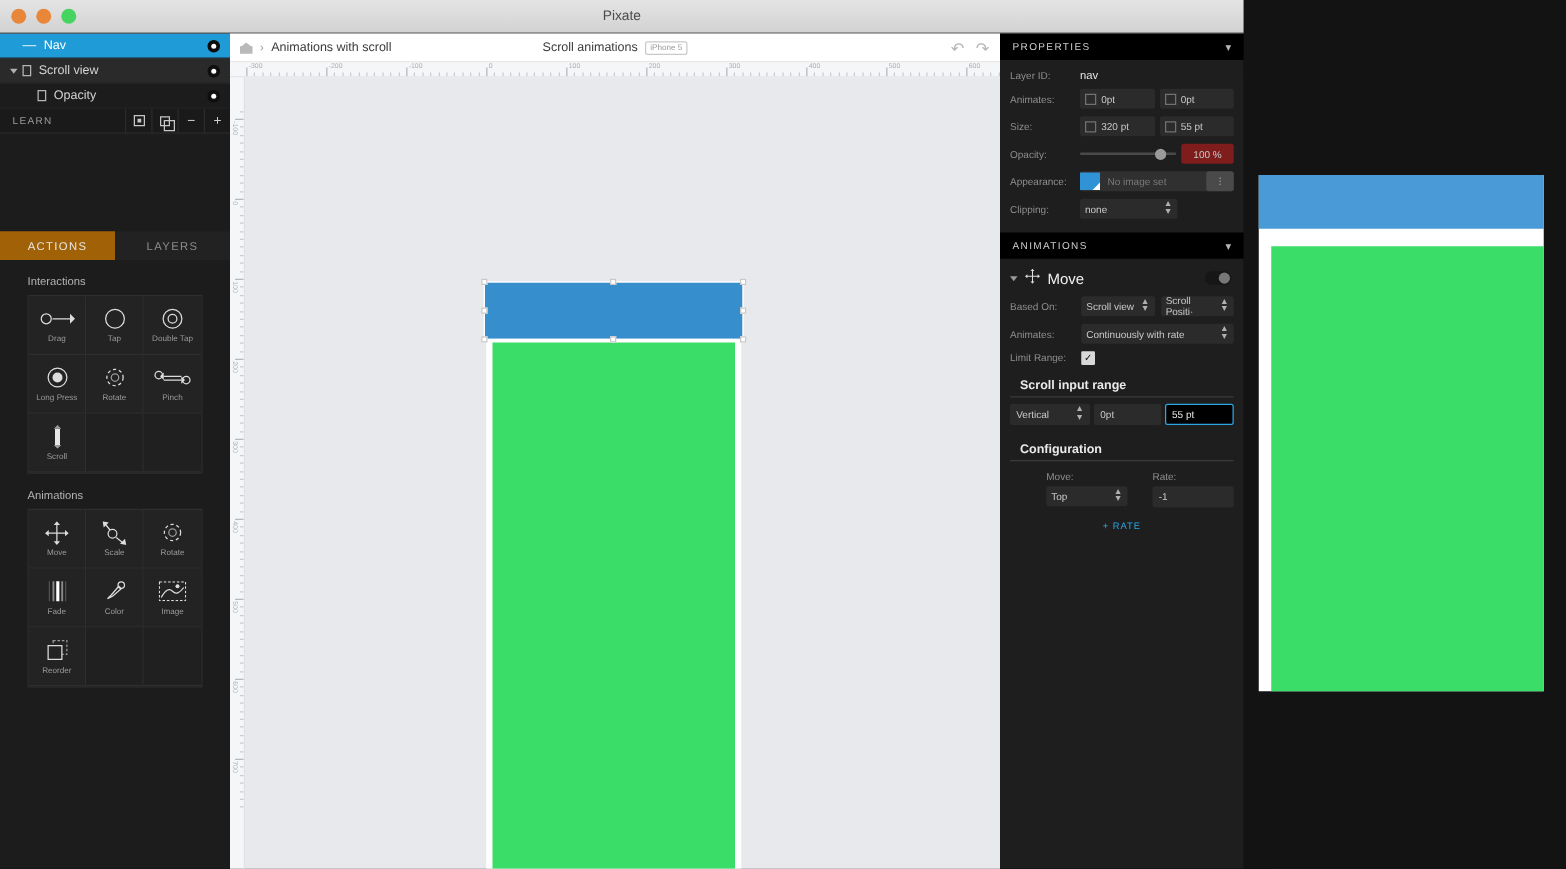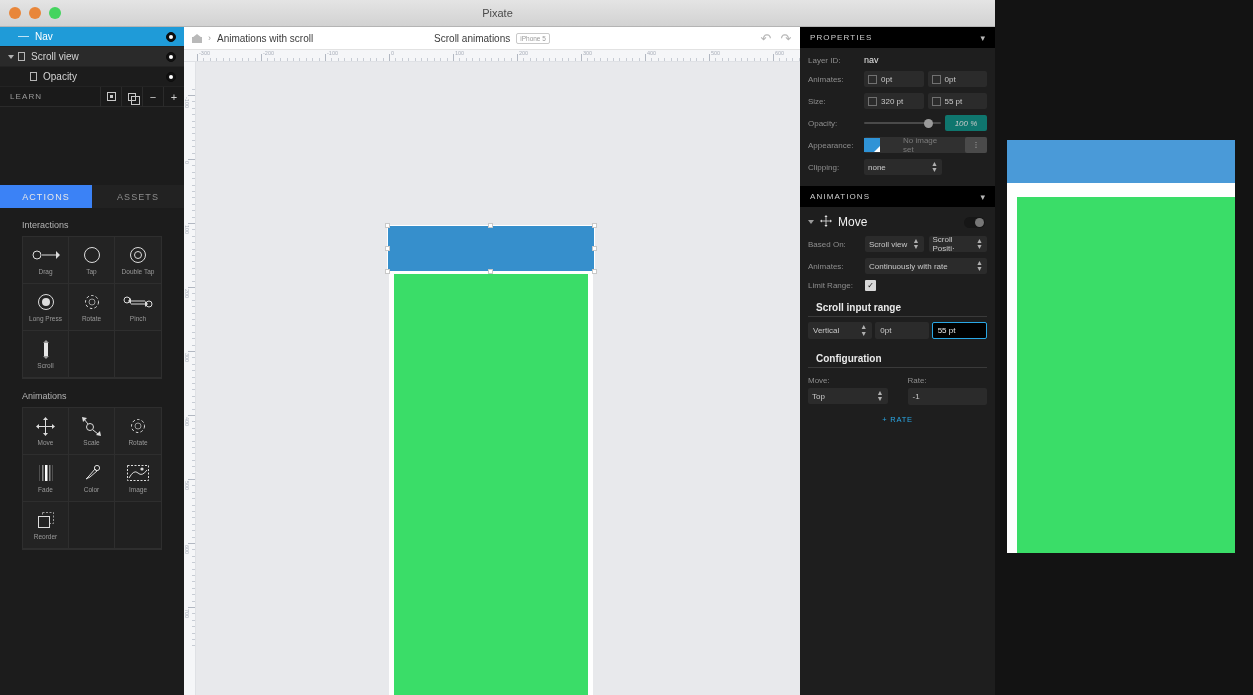--- a/index.html
+++ b/index.html
@@ -93,21 +93,21 @@
   }
   .layer-row .disc::after{content:"";width:4px;height:4px;border-radius:50%;background:#fff;}
   .layer-row.sel .disc { background:#0d0d0d; }
   .caret { width: 0;height:0;border-left:3.5px solid transparent;border-right:3.5px solid transparent;border-top:4px solid #b0b0b0; margin-right:4px;}
   .layericon { width:7px;height:9px;border:1px solid #b5b5b5;margin-right:6px;}
   .dashline { width:11px;height:1px;background:#bfe3f6;margin-right:6px;}
 
   
   .tabs { position:absolute; left:0; top:158px; width:184px; height:23px; display:flex; background:#1a1a1a;}
   .tab { flex:1; display:flex;align-items:center;justify-content:center; font-size:9px;letter-spacing:1.1px;color:#8d8d8d; background:#222;}
-  .tab.active { background:#3b82f6; color:#e8e8e8; }
+  .tab.active { background:#a16207; color:#e8e8e8; }
 
   .panelbody { position:absolute; left:0; top:181px; width:184px; bottom:0; background:#1c1c1c; overflow:hidden;}
   .sec-title { font-size:9px; color:#b4b4b4; padding:12px 0 6px 22px; }
   .grid { margin:0 22px; display:grid; grid-template-columns:repeat(3,1fr); border:1px solid #2e2e2e; }
   .cell {
     height:47px; border-right:1px solid #2e2e2e; border-bottom:1px solid #2e2e2e;
     background:#232323; display:flex;flex-direction:column;align-items:center;justify-content:center;gap:3px;
   }
   .cell:nth-child(3n) { border-right:none; }
   .cell.empty { background:#202020; }
@@ -153,21 +153,21 @@
   .field {
     flex:1; height:16px; background:#2b2b2b; border-radius:2px;
     display:flex; align-items:center; padding:0 4px; gap:4px;
     font-size:8px; color:#c9c9c9;
   }
   .field.pad { background:#303030; }
   .fic { width:9px;height:9px; border:1px solid #7e7e7e; opacity:.85; flex:none; }
   .slider { flex:1; height:16px; position:relative; display:flex;align-items:center; }
   .slider .track { width:100%; height:2px; background:#4a4a4a; border-radius:1px;}
   .slider .knob { position:absolute; right:8px; width:9px;height:9px;border-radius:50%;background:#9a9a9a;}
-  .opval { width:42px; height:16px; background:#0f766e; border-radius:2px; display:flex;align-items:center;justify-content:center; font-size:8px;color:#c9c9c9;font-style:italic;}
+  .opval { width:42px; height:16px; background:#7f1d1d; border-radius:2px; display:flex;align-items:center;justify-content:center; font-size:8px;color:#c9c9c9;}
   .swatch { width:16px; height:14px; background:#2f93d6; flex:none; position:relative;}
   .swatch::after{content:"";position:absolute;right:0;bottom:0;border-left:6px solid transparent;border-bottom:6px solid #fff;}
   .noimg { flex:1; font-size:8px; color:#7b7b7b; }
   .imgbtn { width:22px;height:16px;background:#4a4a4a;border-radius:2px;display:flex;align-items:center;justify-content:center;color:#cfcfcf;font-size:7px;}
   .sel-ctrl { height:16px; background:#2b2b2b; border-radius:2px; display:flex;align-items:center;justify-content:space-between;padding:0 4px;font-size:8px;color:#c9c9c9;}
   .stepper { font-size:7px; color:#b0b0b0; line-height:.9; }
 
   
   .anim-title { display:flex; align-items:center; gap:6px; padding:8px 10px 4px 8px; }
   .atri { width:0;height:0;border-left:3.5px solid transparent;border-right:3.5px solid transparent;border-top:4px solid #9a9a9a;}
@@ -175,21 +175,21 @@
   .anim-name { font-size:12px; color:#f0f0f0; flex:1; }
   .toggle { width:21px;height:11px;border-radius:6px;background:#161616; position:relative;}
   .toggle::after{content:"";position:absolute;right:1px;top:1px;width:9px;height:9px;border-radius:50%;background:#777;}
   .arow { display:flex;align-items:center;padding:3px 8px;gap:5px;}
   .alab { width:52px; font-size:8px; color:#8e8e8e; }
   .chk { width:11px;height:11px;background:#d8d8d8;border-radius:1px;display:flex;align-items:center;justify-content:center;color:#111;font-size:8px;}
   .subhead { font-size:10px; color:#eaeaea; font-weight:bold; padding:8px 8px 3px 8px; border-bottom:1px solid #3a3a3a; margin:0 8px 5px 8px; }
   .rangerow { display:flex; gap:3px; padding:0 8px; }
   .rfield { height:17px;background:#2b2b2b;border-radius:2px;display:flex;align-items:center;padding:0 5px;font-size:8px;color:#c9c9c9;}
   .rfield.focused { border:1px solid #2aa7e5; background:#000; color:#e8e8e8; }
-  .cfgrow { display:flex; gap:20px; padding:3px 8px; }
+  .cfgrow { display:flex; gap:20px; padding:3px 8px;margin-left:29px; }
   .cfgcol { flex:1; }
   .cfgcol .cl { font-size:8px; color:#8e8e8e; margin-bottom:3px; }
   .addrate { text-align:center; font-size:7.5px; letter-spacing:.8px; color:#2aa7e5; padding:7px 0; }
 
   
   .preview { position:absolute; left:995px; top:0; right:0; bottom:0; background:#131313; }
   .phone { position:absolute; left:12px; top:140px; width:228px; height:413px; background:#fff; }
   .ph-nav { position:absolute; left:0; top:0; width:100%; height:43px; background:#4a9ad8; }
   .ph-green { position:absolute; left:10px; top:57px; width:218px; height:356px; background:#3add68; }
 </style>
@@ -244,21 +244,21 @@
       </div>
       <div class="layer-row" style="padding-left:30px;">
         <span class="layericon"></span>
         <span>Opacity</span>
         <span class="disc"></span>
       </div>
     </div>
 
     <div class="tabs">
       <div class="tab active">ACTIONS</div>
-      <div class="tab">ASSETS</div>
+      <div class="tab">LAYERS</div>
     </div>
 
     <div class="panelbody">
       <div class="sec-title">Interactions</div>
       <div class="grid">
         <div class="cell">
           <div class="glyph">
             <svg width="30" height="14" viewBox="0 0 30 14">
                 <circle cx="6" cy="7" r="4" stroke="#dcdcdc" fill="none" stroke-width="1"></circle>
                 <line x1="11" y1="7" x2="25" y2="7" stroke="#dcdcdc" stroke-width="1"></line>
@@ -687,21 +687,21 @@
       <div class="prow">
         <span class="plabel">Opacity:</span>
         <span class="slider">
             <span class="track"></span>
             <span class="knob"></span>
           </span>
         <span class="opval">100 %</span>
       </div>
       <div class="prow">
         <span class="plabel">Appearance:</span>
-        <span class="field pad" style="padding:0;gap:17px;">
+        <span class="field pad" style="padding:0;gap:0;">
           <i class="swatch"></i>
           <span class="noimg" style="padding-left:6px;">No image set</span>
           <span class="imgbtn">⋮</span>
         </span>
       </div>
       <div class="prow">
         <span class="plabel">Clipping:</span>
         <span class="sel-ctrl" style="flex:1;max-width:78px;">
           <span>none</span>
           <span class="stepper">▲<br>▼</span>

